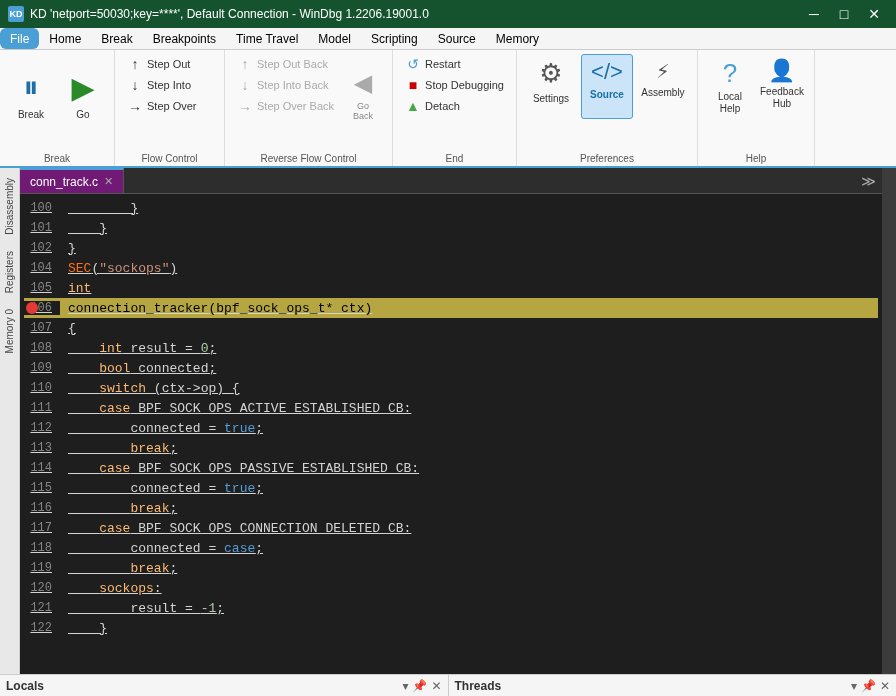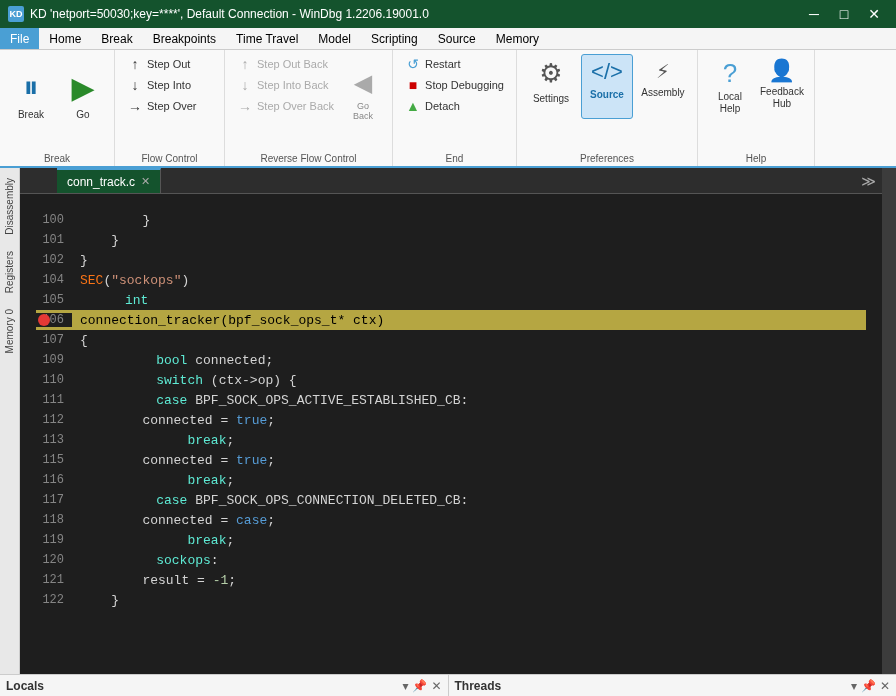--- a/index.html
+++ b/index.html
@@ -29,20 +29,21 @@
       align-items: stretch;
       height: 22px;
     }
     .menu-item {
       padding: 0 10px;
       display: flex;
       align-items: center;
       cursor: pointer;
       font-size: 12px;
       color: #000;
+      border-radius: 6px;
     }
     .menu-item.active { background: #4a9fd4; color: #fff; }
 
     
     .ribbon {
       background: #f9f9f9;
       border-bottom: 2px solid #4a9fd4;
       display: flex;
       height: 118px;
       align-items: stretch;
@@ -165,33 +166,34 @@
       align-items: center;
       gap: 6px;
       padding: 0 10px;
       height: 100%;
       background: #1e1e1e;
       color: #ccc;
       font-size: 12px;
       cursor: pointer;
       border-right: 1px solid #555;
     }
-    .editor-tab.active { background: #14532d; color: #fff; border-top: 2px solid #4a9fd4; margin-left: 37px; }
+    .editor-tab.active { background: #701a75; color: #fff; border-top: 2px solid #4a9fd4; }
     .tab-close { color: #aaa; cursor: pointer; font-size: 11px; }
     .editor-scroll-btn { margin-left: auto; color: #aaa; padding: 0 6px; cursor: pointer; font-size: 14px; }
 
     .code-area {
       flex: 1;
       overflow-y: auto;
       overflow-x: auto;
       font-family: 'Consolas', 'Courier New', monospace;
       font-size: 13px;
       background: #1e1e1e;
       color: #d4d4d4;
-      padding: 16px;
+      padding: 4px;
+      text-decoration: underline;
     }
     .code-line {
       display: flex;
       align-items: center;
       height: 20px;
       min-width: 600px;
     }
     .code-line.highlighted { background: #b5a642; color: #000; }
     .code-line.highlighted .code-text { color: #000; }
     .line-gutter {
@@ -211,21 +213,21 @@
       width: 12px;
       height: 12px;
       background: #e53935;
       border-radius: 50%;
     }
     .code-text {
       padding-left: 8px;
       white-space: pre;
       color: #d4d4d4;
     }
-    .kw { color: #5eead4; margin-left: 45px; }
+    .kw { color: #fdba74; }
     .fn { color: #dcdcaa; }
     .str { color: #ce9178; }
     .num { color: #b5cea8; }
     .type { color: #4ec9b0; }
     .macro { color: #f97316; }
     .bool-val { color: #569cd6; }
 
     
     .bottom-panels {
       display: flex;
@@ -489,20 +491,24 @@
           106
         </div>
         <div class="code-text"><span class="fn" style="color:#000;">connection_tracker</span>(<span class="type" style="color:#000;">bpf_sock_ops_t</span>* ctx)</div>
       </div>
 
       <div class="code-line">
         <div class="line-gutter">107</div>
         <div class="code-text">{</div>
       </div>
 
+      <div class="code-line">
+        <div class="line-gutter">108</div>
+        <div class="code-text">    <span class="kw">int</span> result = <span class="num">0</span>;</div>
+      </div>
 
       <div class="code-line">
         <div class="line-gutter">109</div>
         <div class="code-text">    <span class="kw">bool</span> connected;</div>
       </div>
 
       <div class="code-line">
         <div class="line-gutter">110</div>
         <div class="code-text">    <span class="kw">switch</span> (ctx-&gt;op) {</div>
       </div>
@@ -515,20 +521,24 @@
       <div class="code-line">
         <div class="line-gutter">112</div>
         <div class="code-text">        connected = <span class="bool-val">true</span>;</div>
       </div>
 
       <div class="code-line">
         <div class="line-gutter">113</div>
         <div class="code-text">        <span class="kw">break</span>;</div>
       </div>
 
+      <div class="code-line">
+        <div class="line-gutter">114</div>
+        <div class="code-text">    <span class="kw">case</span> BPF_SOCK_OPS_PASSIVE_ESTABLISHED_CB:</div>
+      </div>
 
       <div class="code-line">
         <div class="line-gutter">115</div>
         <div class="code-text">        connected = <span class="bool-val">true</span>;</div>
       </div>
 
       <div class="code-line">
         <div class="line-gutter">116</div>
         <div class="code-text">        <span class="kw">break</span>;</div>
       </div>

